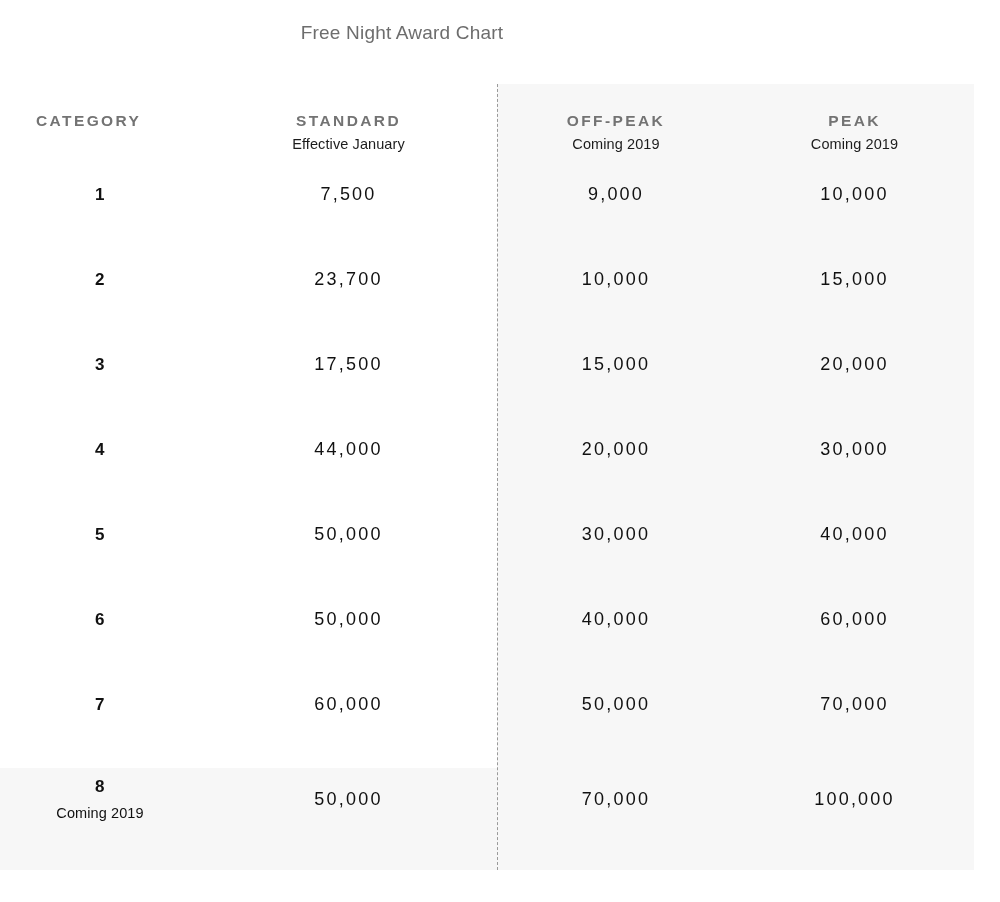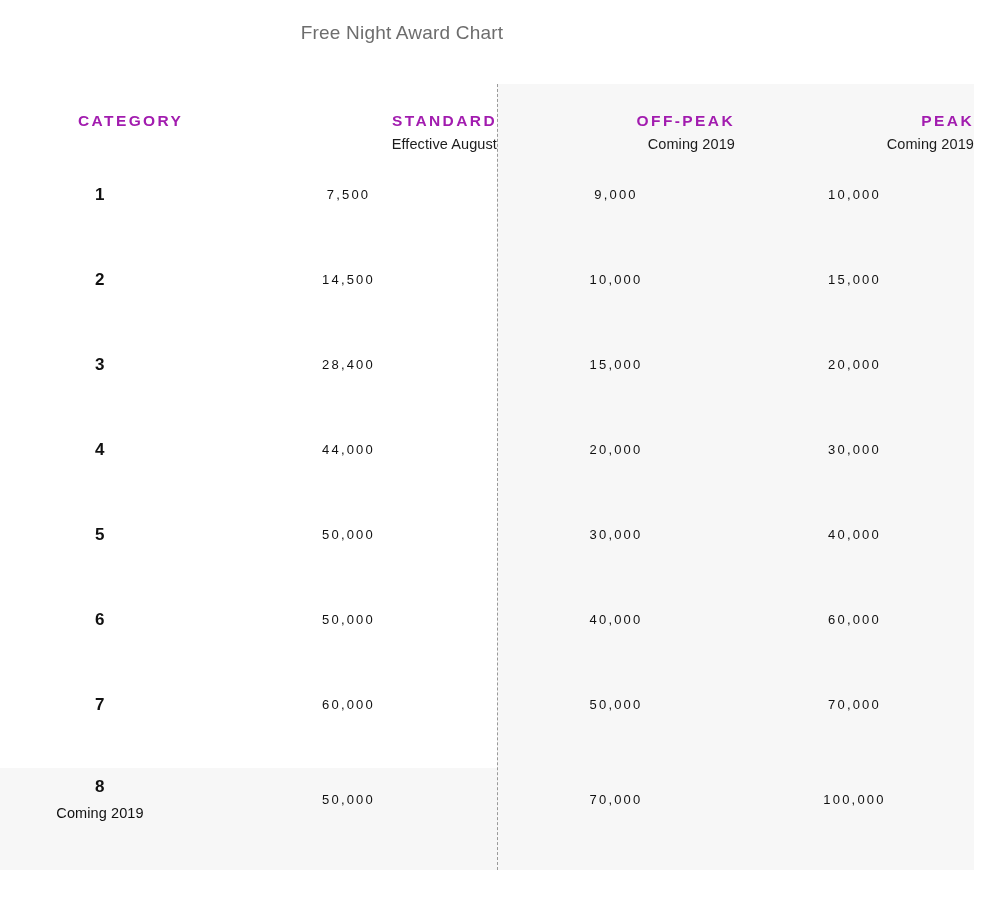--- a/index.html
+++ b/index.html
@@ -69,56 +69,55 @@
 
   thead th {
     vertical-align: top;
     padding: 28px 0 0 0;
     font-weight: bold;
   }
   .hd-main {
     font-size: 15.5px;
     letter-spacing: 2.4px;
     font-weight: bold;
-    color: #a21caf;
+    color: #737373;
     display: block;
-    margin-left: 42px;
   }
   .hd-sub {
     display: block;
     margin-top: 6px;
     font-size: 14.5px;
     font-weight: normal;
     letter-spacing: 0.1px;
     color: #1c1c1c;
   }
   tbody td {
     height: 83px;
     text-align: center;
-    font-size: 13px;
+    font-size: 18px;
     letter-spacing: 2.2px;
     color: #111111;
     font-weight: 500;
     vertical-align: middle;
   }
   tbody td.cat {
     font-size: 17px;
     letter-spacing: 0.6px;
     font-weight: bold;
   }
   tbody tr.last td { height: 102px; }
   .cat-note {
     display: block;
     margin-top: 8px;
     font-size: 14.5px;
     font-weight: normal;
     letter-spacing: 0.1px;
   }
   th.cat-head { text-align: left; padding-left: 36px; }
-  th.std-head, th.off-head, th.peak-head { text-align: right; }
+  th.std-head, th.off-head, th.peak-head { text-align: center; }
 </style>
 </head>
 <body>
 
 <div class="page">
 
   <div class="title">Free Night Award Chart</div>
 
   <div class="shade-right"></div>
   <div class="shade-lastrow"></div>
@@ -131,48 +130,48 @@
         <col class="c-off">
         <col class="c-peak">
     </colgroup>
     <thead>
       <tr>
         <th class="cat-head">
           <span class="hd-main">CATEGORY</span>
         </th>
         <th class="std-head">
           <span class="hd-main">STANDARD</span>
-          <span class="hd-sub">Effective August</span>
+          <span class="hd-sub">Effective January</span>
         </th>
         <th class="off-head">
           <span class="hd-main">OFF-PEAK</span>
           <span class="hd-sub">Coming 2019</span>
         </th>
         <th class="peak-head">
           <span class="hd-main">PEAK</span>
           <span class="hd-sub">Coming 2019</span>
         </th>
       </tr>
     </thead>
     <tbody>
       <tr>
         <td class="cat">1</td>
         <td>7,500</td>
         <td>9,000</td>
         <td>10,000</td>
       </tr>
       <tr>
         <td class="cat">2</td>
-        <td>14,500</td>
+        <td>23,700</td>
         <td>10,000</td>
         <td>15,000</td>
       </tr>
       <tr>
         <td class="cat">3</td>
-        <td>28,400</td>
+        <td>17,500</td>
         <td>15,000</td>
         <td>20,000</td>
       </tr>
       <tr>
         <td class="cat">4</td>
         <td>44,000</td>
         <td>20,000</td>
         <td>30,000</td>
       </tr>
       <tr>

